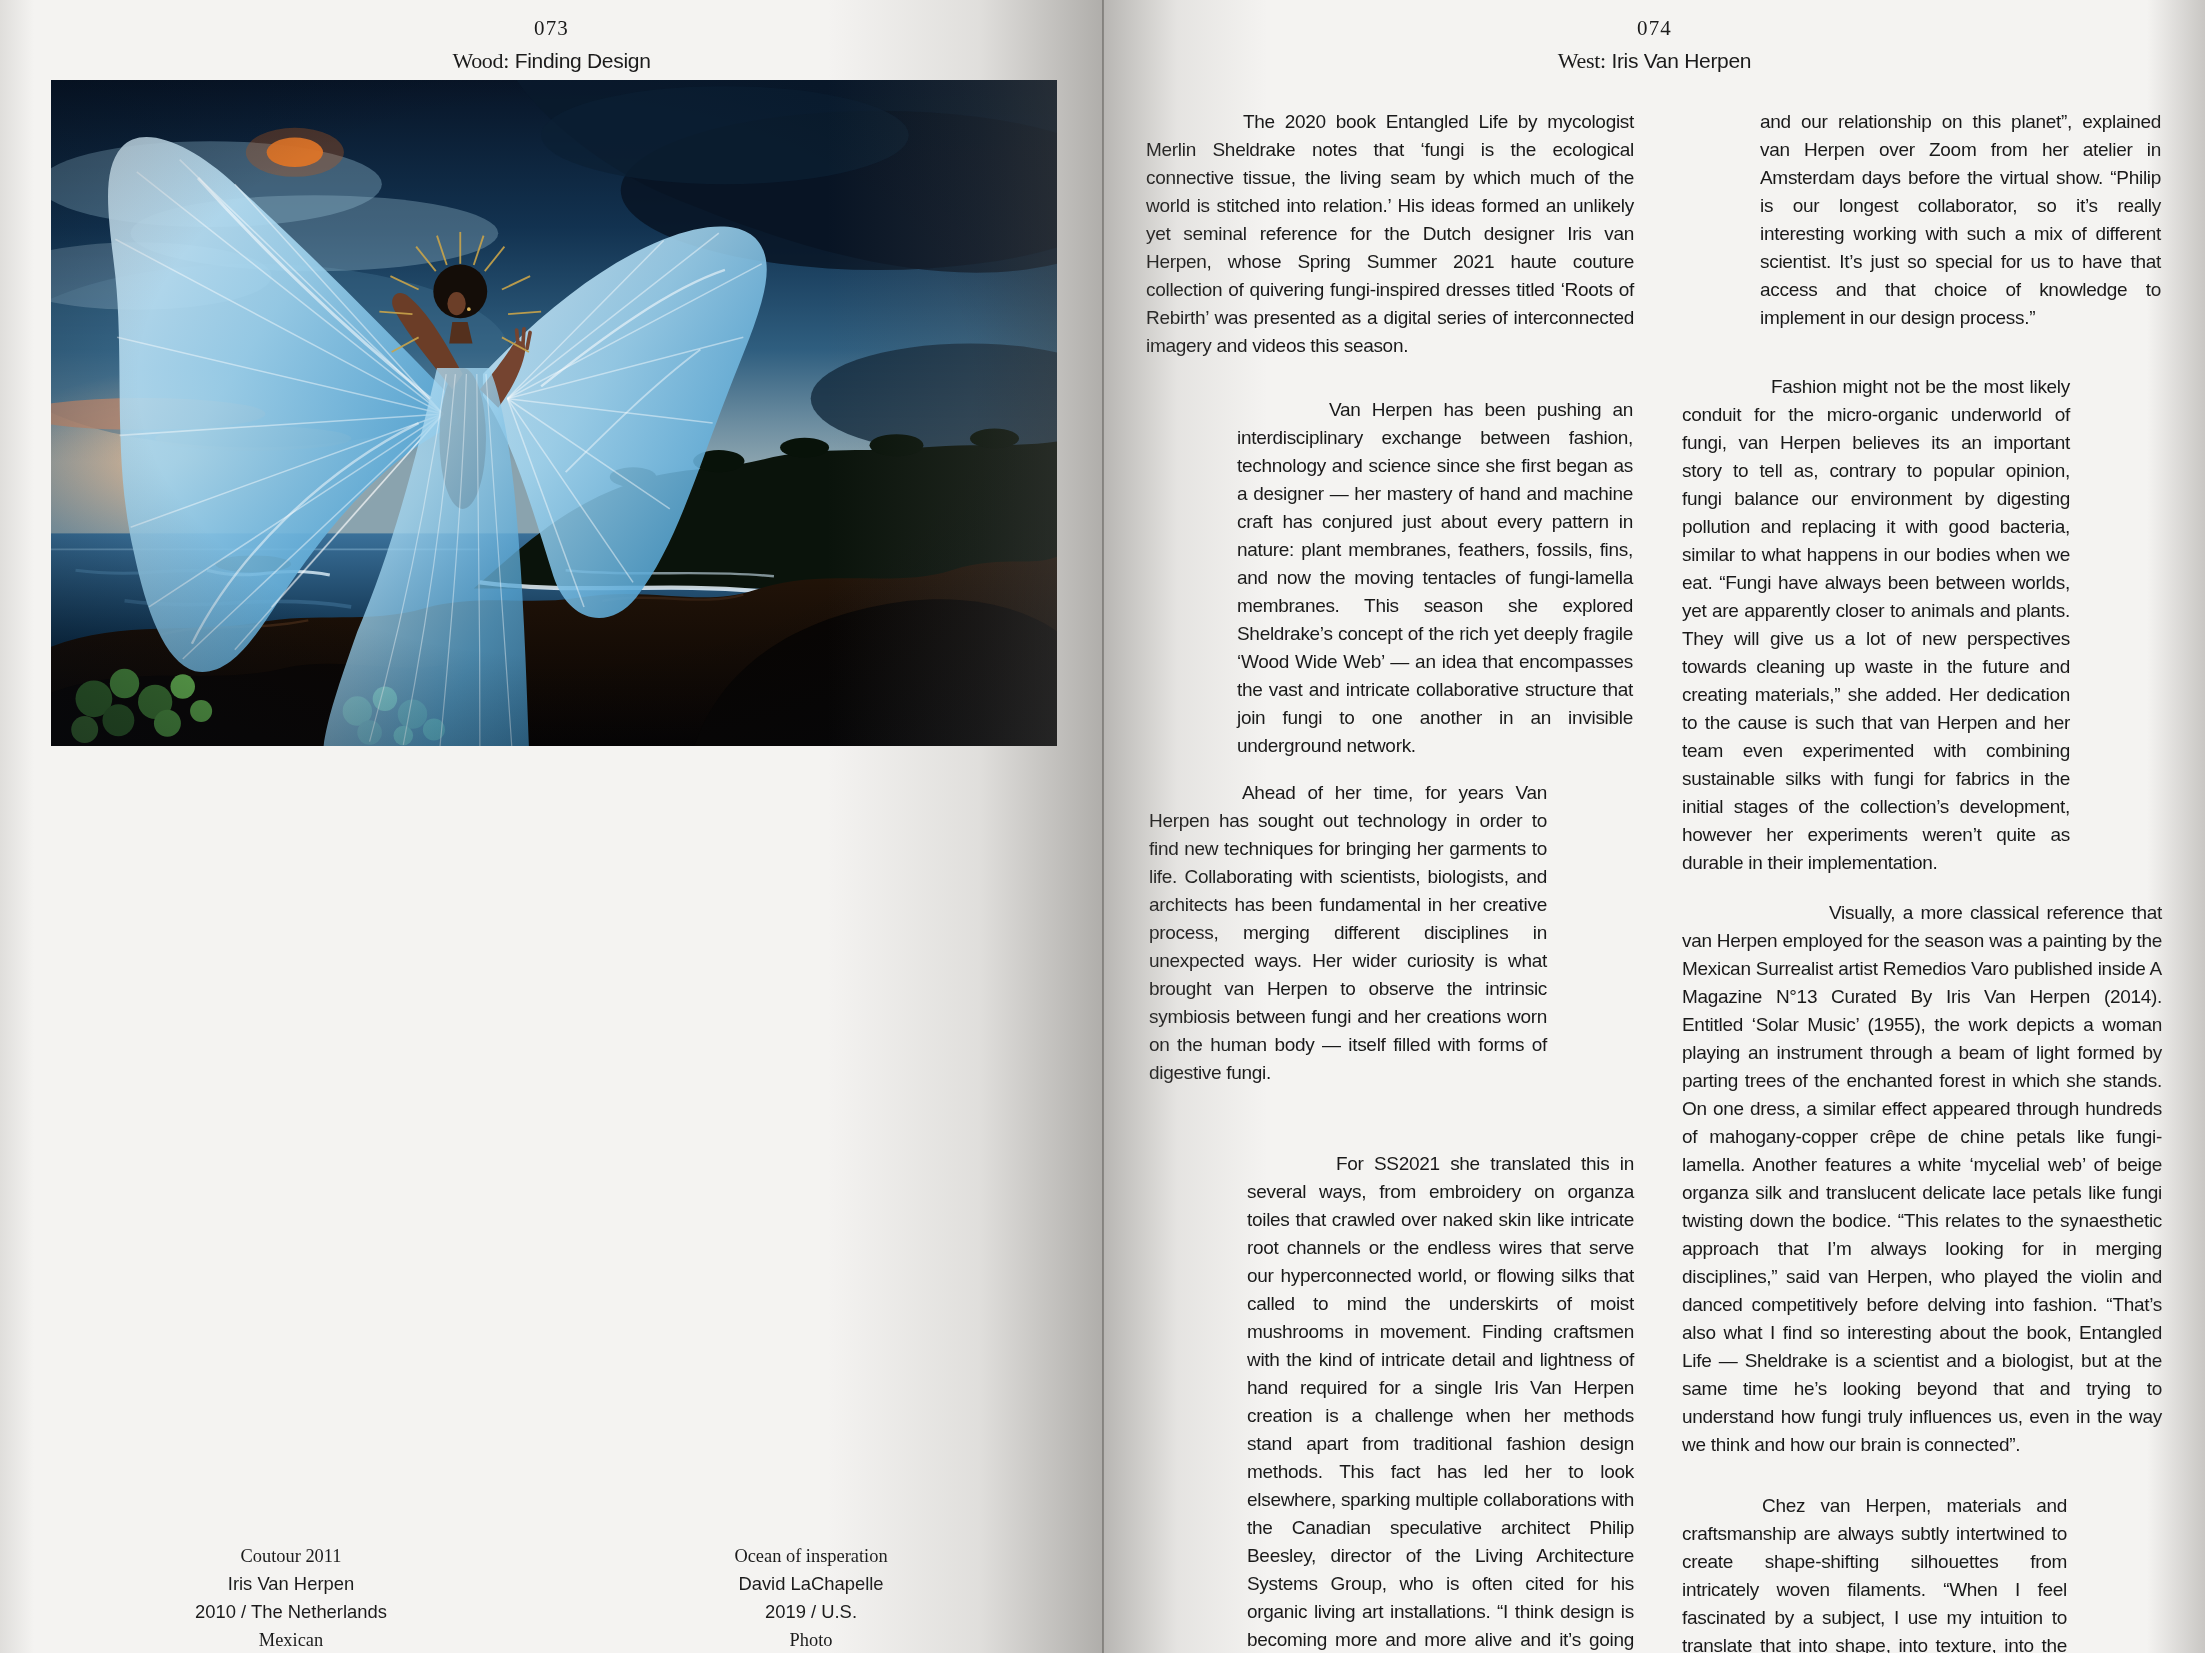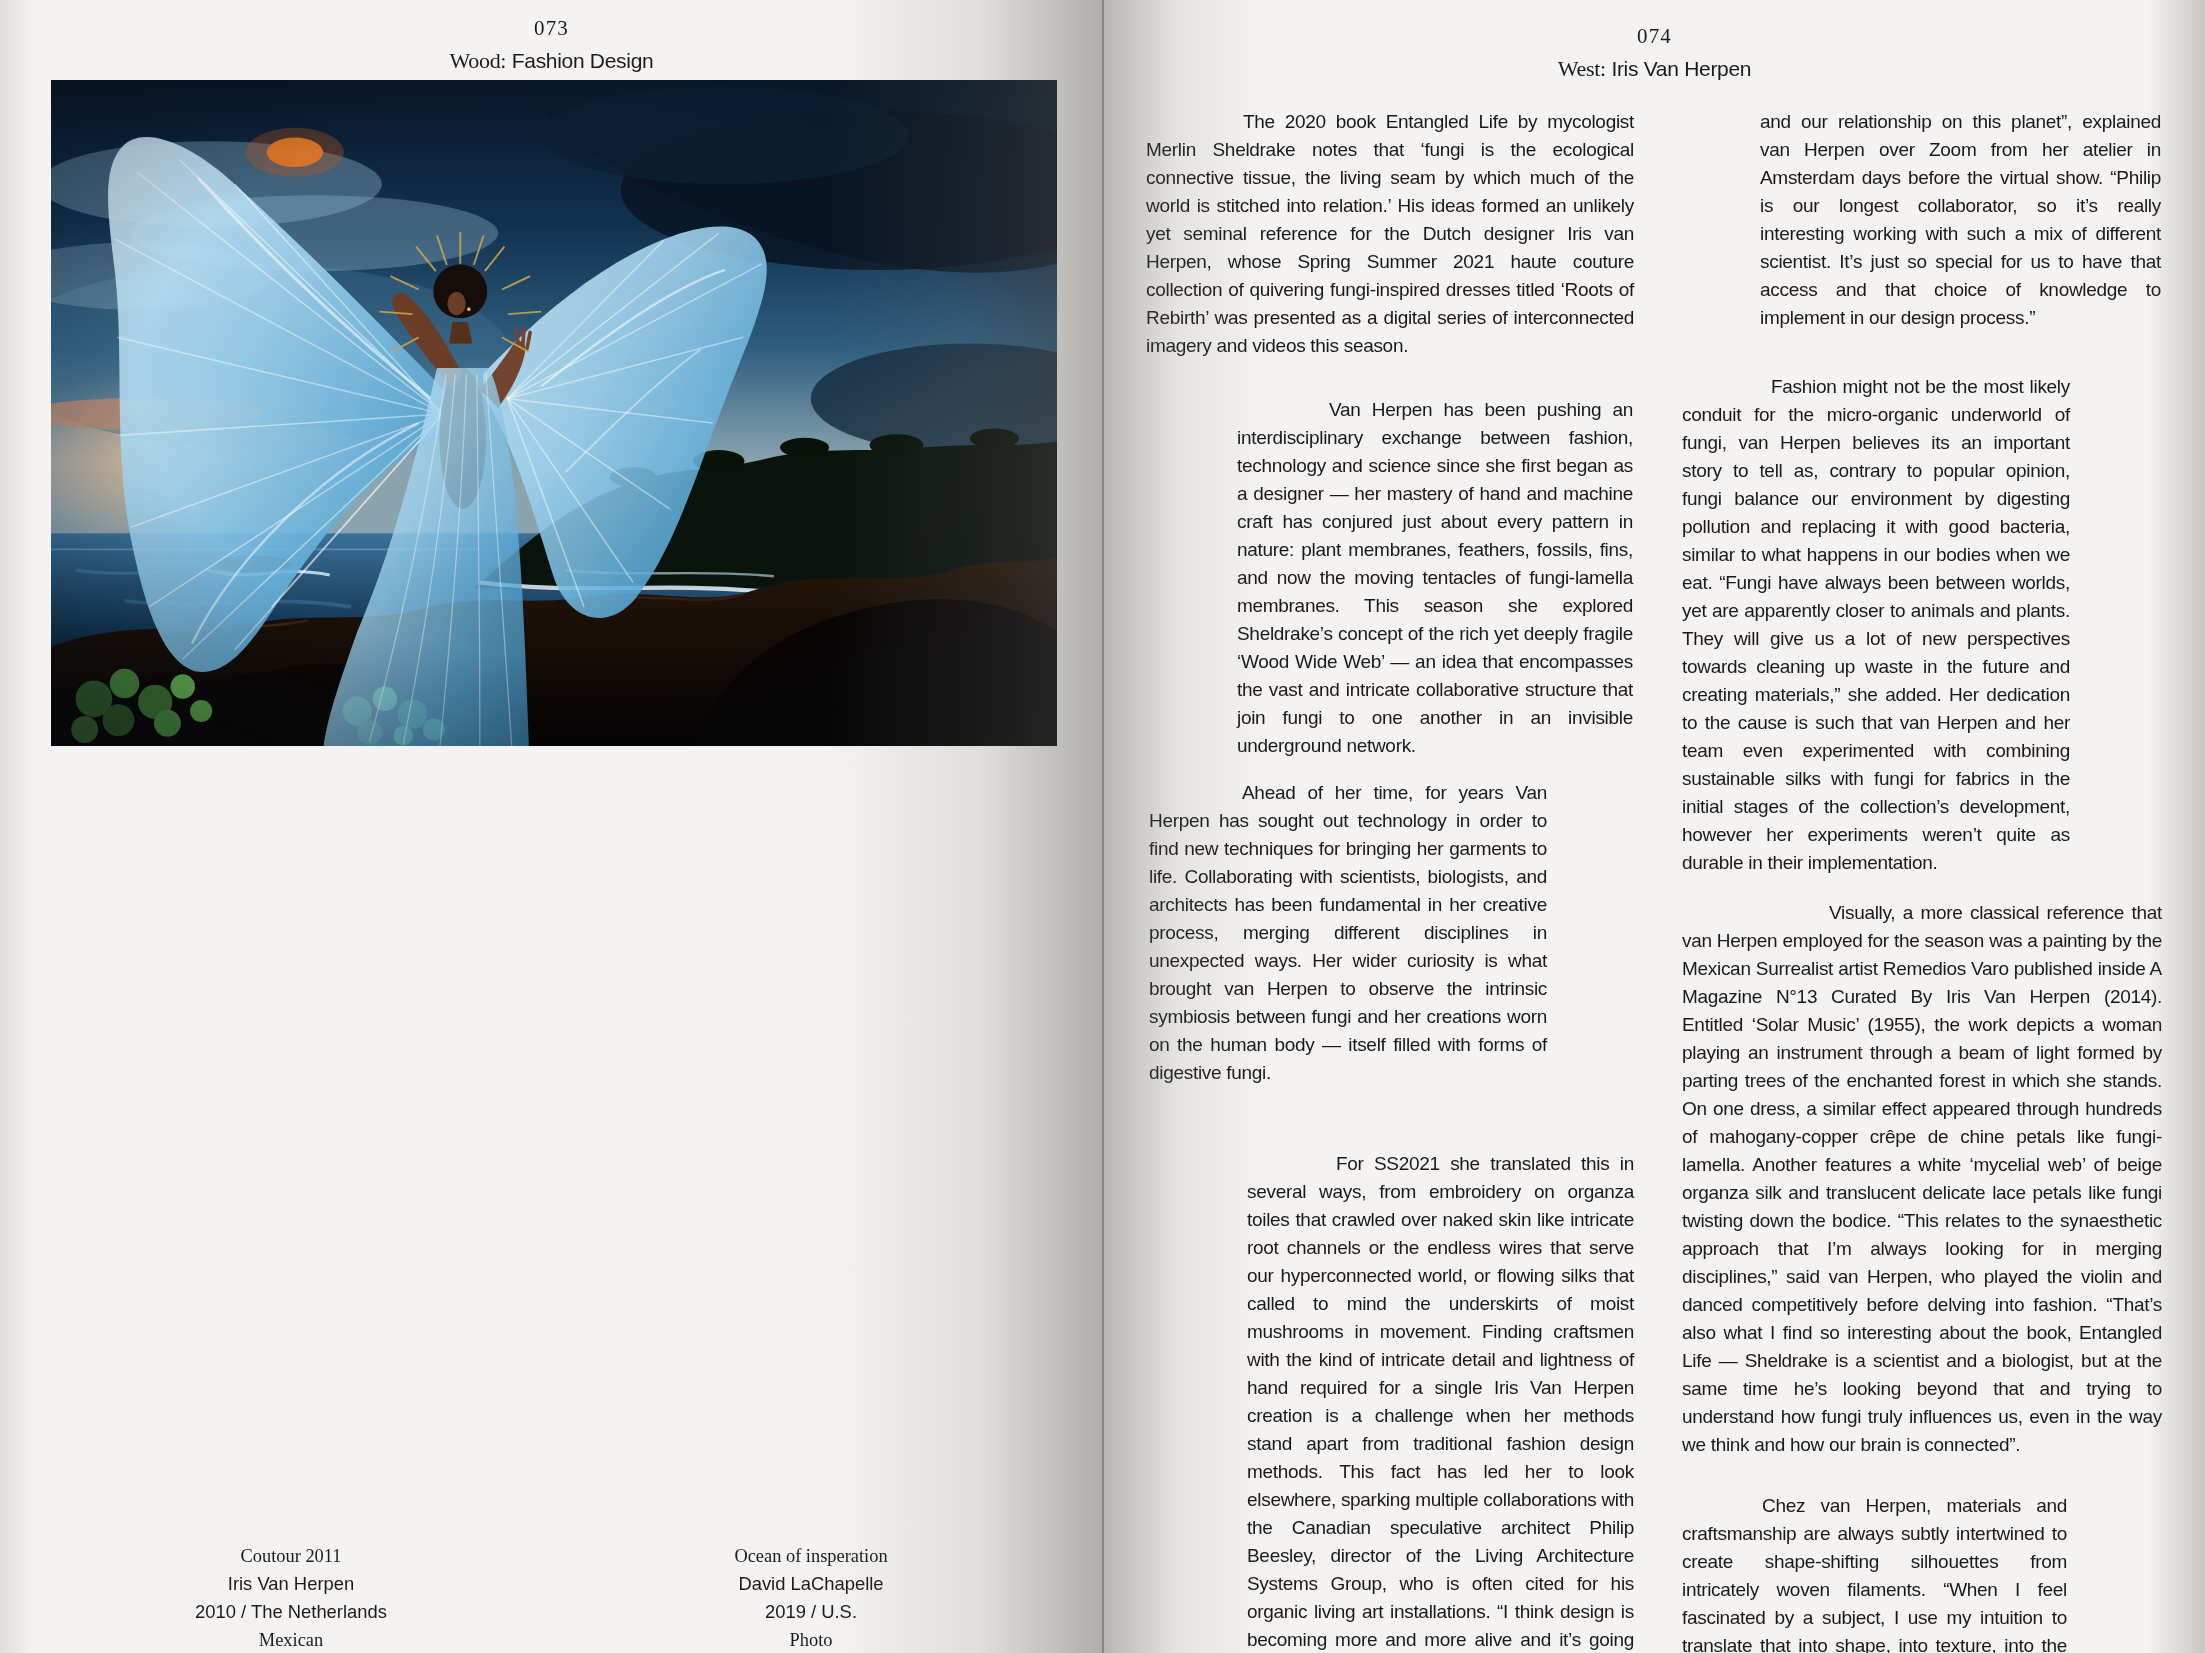--- a/index.html
+++ b/index.html
@@ -47,21 +47,21 @@
     background:linear-gradient(to right,rgba(140,136,131,0.20) 0%,rgba(140,136,131,0) 100%);}
 </style>
 </head>
 <body>
 
 <div id="spread">
 
   <div style="position:absolute;left:0;top:0;width:1187px;height:1654px;">
     <div class="page-head" style="left:0;">
       <span class="pnum">073</span>
-      <span class="ptitle"><span class="serif">Wood:</span>&nbsp;<span class="sans">Fashion Design</span></span>
+      <span class="ptitle"><span class="serif">Wood:</span>&nbsp;<span class="sans">Finding Design</span></span>
     </div>
 
     <div id="photo">
       <svg viewBox="0 0 1642 1087" preserveAspectRatio="none">
         <defs>
           <linearGradient id="skyG" x1="0" y1="0" x2="0" y2="1">
             <stop offset="0" stop-color="#081527"></stop>
               <stop offset="0.30" stop-color="#123250"></stop>
             <stop offset="0.55" stop-color="#2f5e7f"></stop>
               <stop offset="0.70" stop-color="#6c8da0"></stop>
@@ -244,21 +244,21 @@
       <span class="serif">Mexican</span>
     </div>
     <div class="caption" style="left:621px;">
       <span class="serif">Ocean of insperation</span>
       <span class="sans">David LaChapelle</span>
       <span class="sans">2019 / U.S.</span>
       <span class="serif">Photo</span>
     </div>
   </div>
 
-  <div style="position:absolute;left:1103px;top:8px;width:1103px;height:1416px;">
+  <div style="position:absolute;left:1103px;top:0;width:1103px;height:1416px;">
     <div class="page-head" style="left:0;">
       <span class="pnum">074</span>
       <span class="ptitle"><span class="serif">West:</span>&nbsp;<span class="sans">Iris Van Herpen</span></span>
     </div>
   </div>
 
   <p class="para" style="left:1146px;top:89px;width:488px;text-indent:97px;">The 2020 book Entangled Life by mycologist Merlin Sheldrake notes that ‘fungi is the ecological connective tissue, the living seam by which much of the world is stitched into relation.’ His ideas formed an unlikely yet seminal reference for the Dutch designer Iris van Herpen, whose Spring Summer 2021 haute couture collection of quivering fungi-inspired dresses titled ‘Roots of Rebirth’ was presented as a digital series of interconnected imagery and videos this season.</p>
   <p class="para" style="left:1237px;top:377px;width:396px;text-indent:92px;">Van Herpen has been pushing an interdisciplinary exchange between fashion, technology and science since she first began as a designer — her mastery of hand and machine craft has conjured just about every pattern in nature: plant membranes, feathers, fossils, fins, and now the moving tentacles of fungi-lamella membranes. This season she explored Sheldrake’s concept of the rich yet deeply fragile ‘Wood Wide Web’ — an idea that encompasses the vast and intricate collaborative structure that join fungi to one another in an invisible underground network.</p>
   <p class="para" style="left:1149px;top:760px;width:398px;text-indent:93px;">Ahead of her time, for years Van Herpen has sought out technology in order to find new techniques for bringing her garments to life. Collaborating with scientists, biologists, and architects has been fundamental in her creative process, merging different disciplines in unexpected ways. Her wider curiosity is what brought van Herpen to observe the intrinsic symbiosis between fungi and her creations worn on the human body — itself filled with forms of digestive fungi.</p>
   <p class="para" style="left:1247px;top:1131px;width:387px;text-indent:89px;">For SS2021 she translated this in several ways, from embroidery on organza toiles that crawled over naked skin like intricate root channels or the endless wires that serve our hyperconnected world, or flowing silks that called to mind the underskirts of moist mushrooms in movement. Finding craftsmen with the kind of intricate detail and lightness of hand required for a single Iris Van Herpen creation is a challenge when her methods stand apart from traditional fashion design methods. This fact has led her to look elsewhere, sparking multiple collaborations with the Canadian speculative architect Philip Beesley, director of the Living Architecture Systems Group, who is often cited for his organic living art installations. “I think design is becoming more and more alive and it’s going towards a symbiosis with nature</p>

